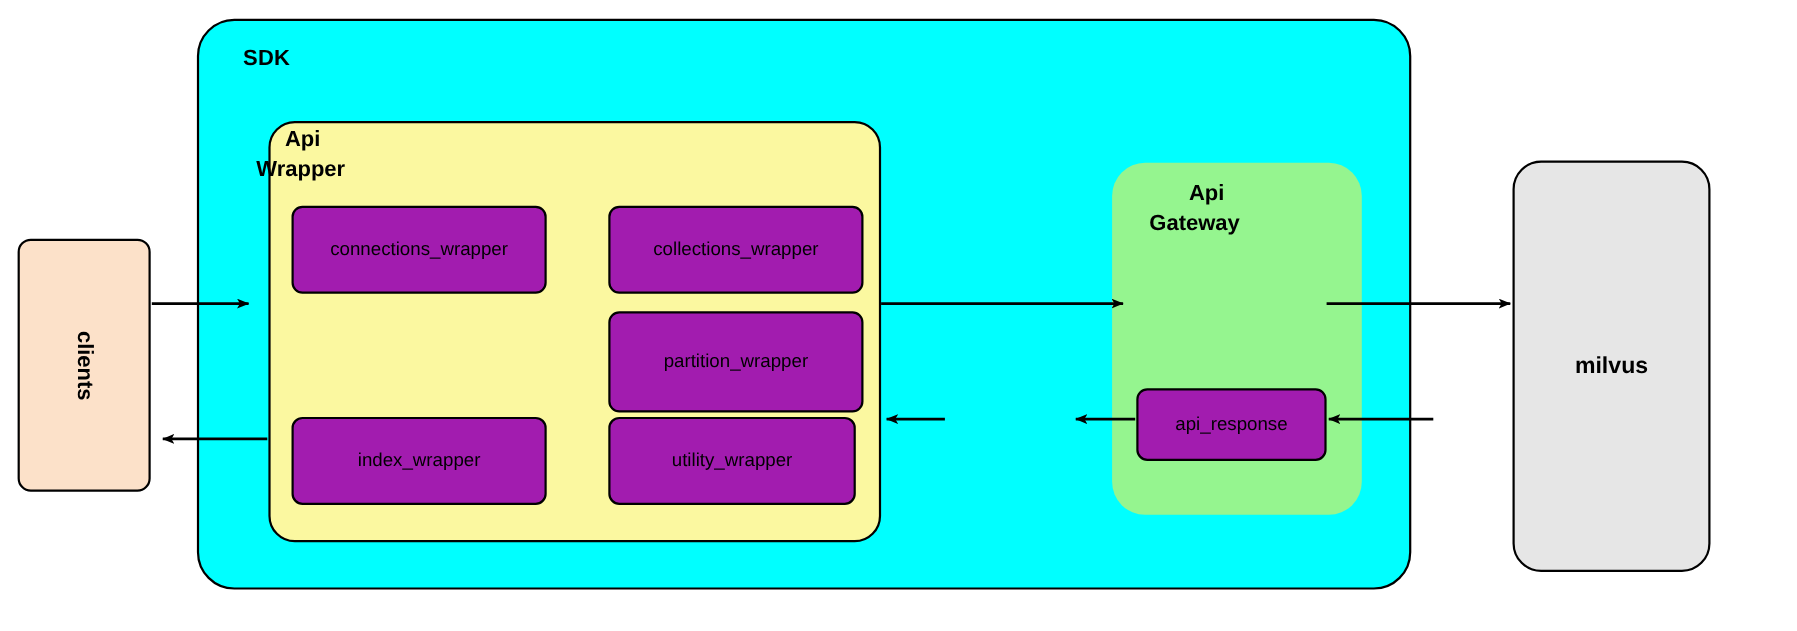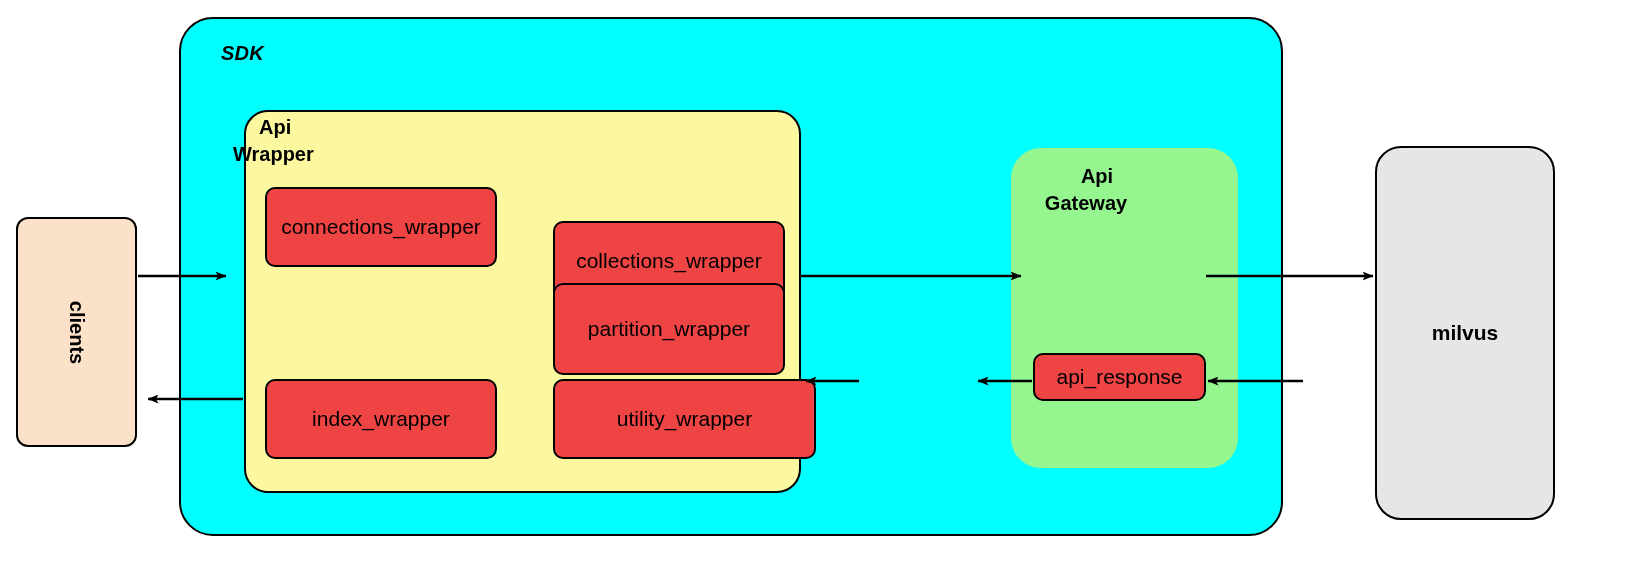--- a/index.html
+++ b/index.html
@@ -34,21 +34,20 @@
     box-sizing: border-box;
   }
   .sdk-label {
     position: absolute;
     left: 221px;
     top: 42px;
     font-size: 20px;
     font-weight: bold;
     color: #000000;
     letter-spacing: 0.2px;
-    font-style: italic;
   }
 
   .apiwrapper-box {
     position: absolute;
     left: 244px;
     top: 110px;
     width: 557px;
     height: 383px;
     background: #fbf8a0;
     border: 2px solid #000000;
@@ -87,42 +86,42 @@
     color: #000000;
     line-height: 1.35;
     text-align: center;
   }
   .gateway-label .l1 { display: block; }
   .gateway-label .l2 { display: block; margin-left: -22px; }
 
   
   .node {
     position: absolute;
-    background: #ef4444;
+    background: #a21caf;
     border: 2px solid #000000;
     border-radius: 10px;
     box-sizing: border-box;
     display: flex;
     align-items: center;
     justify-content: center;
-    font-size: 21px;
+    font-size: 17px;
     color: #000000;
     white-space: nowrap;
     text-align: center;
   }
 
   .n-connections { left: 265px;  top: 187px; width: 232px; height: 80px; }
-  .n-collections { left: 553px;  top: 187px; width: 232px; height: 80px; margin-top: 34px; }
+  .n-collections { left: 553px;  top: 187px; width: 232px; height: 80px; }
   .n-schema      { left: 265px;  top: 283px; width: 232px; height: 80px; }
   .n-partition   { left: 553px;  top: 283px; width: 232px; height: 92px; }
   .n-index       { left: 265px;  top: 379px; width: 232px; height: 80px; }
-  .n-utility     { left: 553px;  top: 379px; width: 263px; height: 80px; }
+  .n-utility     { left: 553px;  top: 379px; width: 225px; height: 80px; }
 
   .n-apirequest  { left: 1033px; top: 249px; width: 173px; height: 56px; }
-  .n-apiresponse { left: 1033px; top: 353px; width: 173px; height: 48px; }
+  .n-apiresponse { left: 1033px; top: 353px; width: 173px; height: 66px; }
 
   .n-checker {
     left: 860px; top: 353px; width: 116px; height: 56px;
     border-radius: 8px;
   }
 
   .clients-box {
     position: absolute;
     left: 16px;
     top: 217px;

